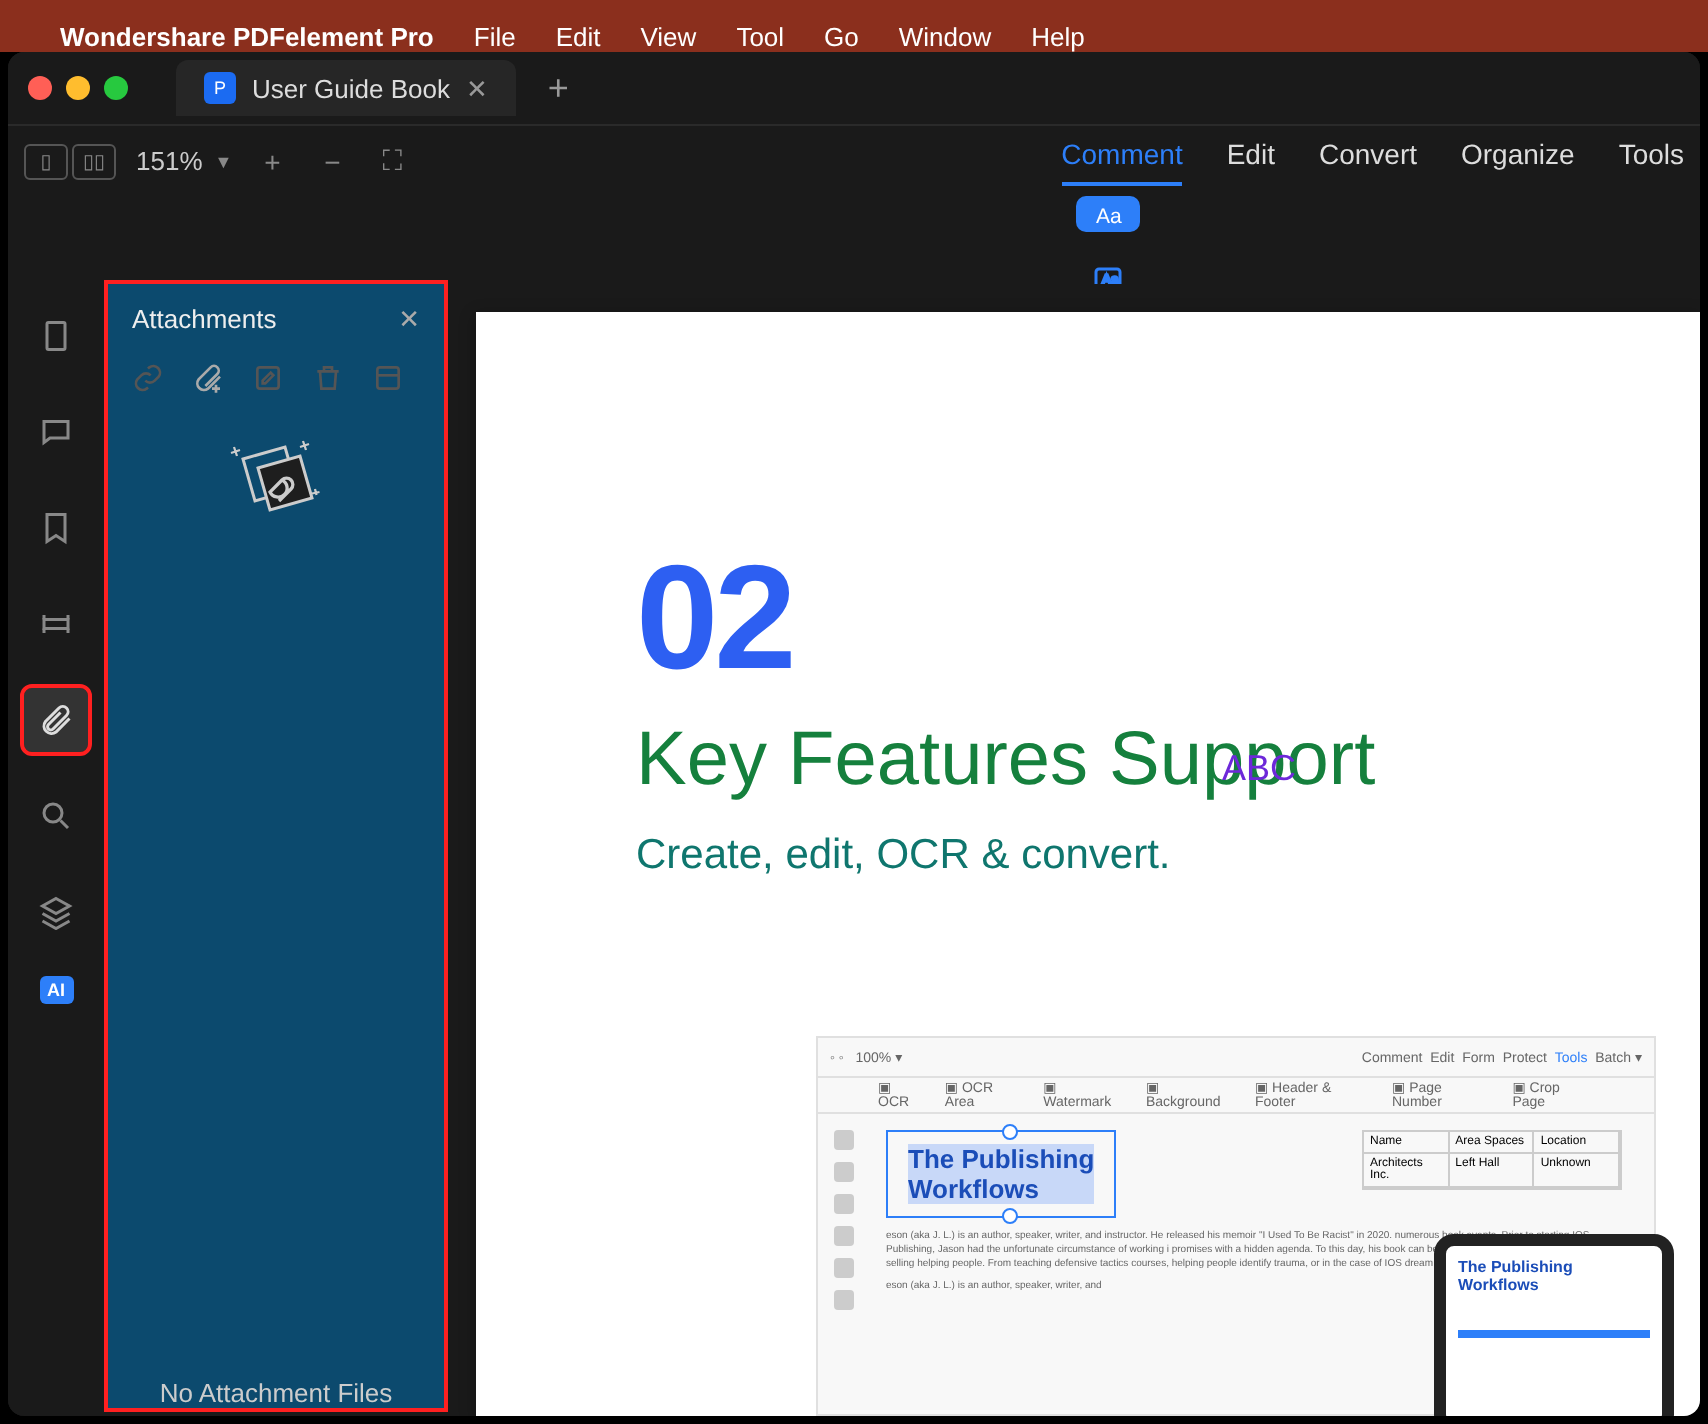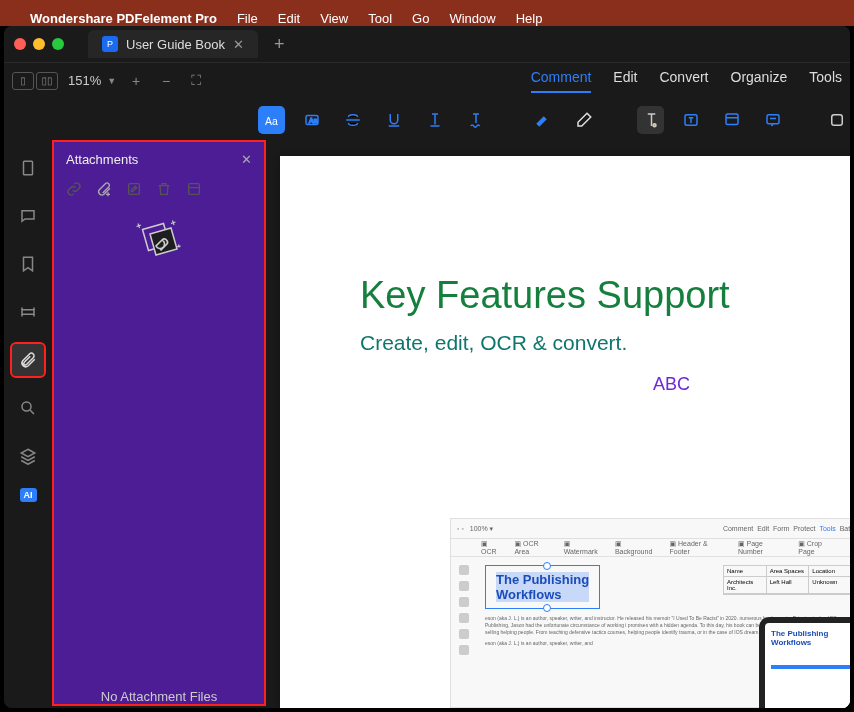--- a/index.html
+++ b/index.html
@@ -24,36 +24,36 @@
 .toolbar1 { height:36px; display:flex; align-items:center; background:#1a1a1a; border-top:1px solid #2a2a2a; padding:0 8px; justify-content:space-between; }
 .tb1-left { display:flex; align-items:center; gap:10px; }
 .viewmode { display:flex; gap:2px; }
 .viewmode span { width:22px; height:18px; border:1px solid #555; border-radius:3px; display:flex;align-items:center;justify-content:center; color:#888; font-size:10px; }
 .zoom { color:#ccc; font-size:13px; display:flex; align-items:center; gap:6px; }
 .zoom .chev { font-size:9px; color:#888; }
 .tb1-left .btn { color:#888; font-size:14px; width:20px; text-align:center; }
 .tb1-right { display:flex; gap:22px; font-size:14px; color:#ddd; }
 .tb1-right .active { color:#2d7ff9; border-bottom:2px solid #2d7ff9; padding-bottom:6px; }
 
-.toolbar2 { height:44px; background:#1a1a1a; display:flex; align-items:center; padding-left:254px; gap:14px; }
+.toolbar2 { height:44px; background:#1a1a1a; display:flex; align-items:center; padding-left:254px; gap:14px;flex-direction:column; }
 .tool { width:32px; height:28px; border-radius:5px; display:flex; align-items:center; justify-content:center; color:#aaa; }
 .tool.active { background:#2d7ff9; color:#fff; }
 .tool svg { width:18px; height:18px; }
 .tool.sel { background:#333; }
 
 .body { position:absolute; top:116px; left:0; right:0; bottom:0; display:flex; }
 
 .sidebar { width:48px; background:#1a1a1a; display:flex; flex-direction:column; align-items:center; padding-top:10px; gap:16px; }
 .sb-icon { width:32px; height:32px; display:flex; align-items:center; justify-content:center; color:#888; border-radius:4px; }
 .sb-icon.active { background:#333; color:#ddd; }
 .sb-icon.highlight { outline:2px solid #ff2020; }
 .sb-icon svg { width:18px; height:18px; }
 .ai-badge { background:#2d7ff9; color:#fff; font-size:9px; font-weight:600; padding:2px 4px; border-radius:3px; }
 
-.panel { width:210px; background:#4c1d95; outline:2px solid #ff2020; margin:0 2px 4px 2px; display:flex; flex-direction:column; }
+.panel { width:168px; background:#0c4a6e; outline:2px solid #ff2020; margin:0 2px 4px 2px; display:flex; flex-direction:column; }
 .panel-head { display:flex; justify-content:space-between; align-items:center; padding:10px 12px; color:#eee; font-size:13px; font-weight:500; }
 .panel-head .x { color:#aaa; font-size:13px; }
 .panel-tools { display:flex; gap:14px; padding:4px 12px 10px; color:#555; font-size:14px; }
 .panel-tools svg { width:16px; height:16px; }
 .panel-body { flex:1; display:flex; flex-direction:column; align-items:center; justify-content:space-between; color:#aaa; }
 .empty-icon { width:60px; height:60px; margin-bottom:18px; position:relative; }
 .empty-text { font-size:13px; color:#ccc; }
 
 .content { flex:1; background:#1a1a1a; padding:14px 0 0 14px; overflow:hidden; }
 .page { width:100%; height:100%; background:#fff; padding:110px 0 0 80px; position:relative; box-shadow:0 2px 8px rgba(0,0,0,.3); }
@@ -284,20 +284,21 @@
             <path d="M44 40a6 6 0 11-8 8l8-8a4 4 0 116 6l-8 8" stroke-width="2.2"></path>
             <path d="M12 18l2 6M10 22l6-2M58 14l2 6M56 18l6-2M66 46l1 4M64 49l5-1" stroke-width="1.5"></path>
           </svg>
         </div>
         <div class="empty-text">No Attachment Files</div>
       </div>
     </div>
 
     <div class="content">
       <div class="page">
+        <div class="num">02</div>
         <div class="abc">ABC</div>
         <h1>Key Features Support</h1>
         <div class="sub">Create, edit, OCR &amp; convert.</div>
 
         <div class="preview">
           <div class="pv-bar">
             <span>◦ ◦ &nbsp; 100% ▾</span>
             <span><span>Comment</span>&nbsp;&nbsp;<span>Edit</span>&nbsp;&nbsp;<span>Form</span>&nbsp;&nbsp;<span>Protect</span>&nbsp;&nbsp;<span style="color:#2d7ff9">Tools</span>&nbsp;&nbsp;<span>Batch</span> ▾</span>
           </div>
           <div class="pv-bar2">

